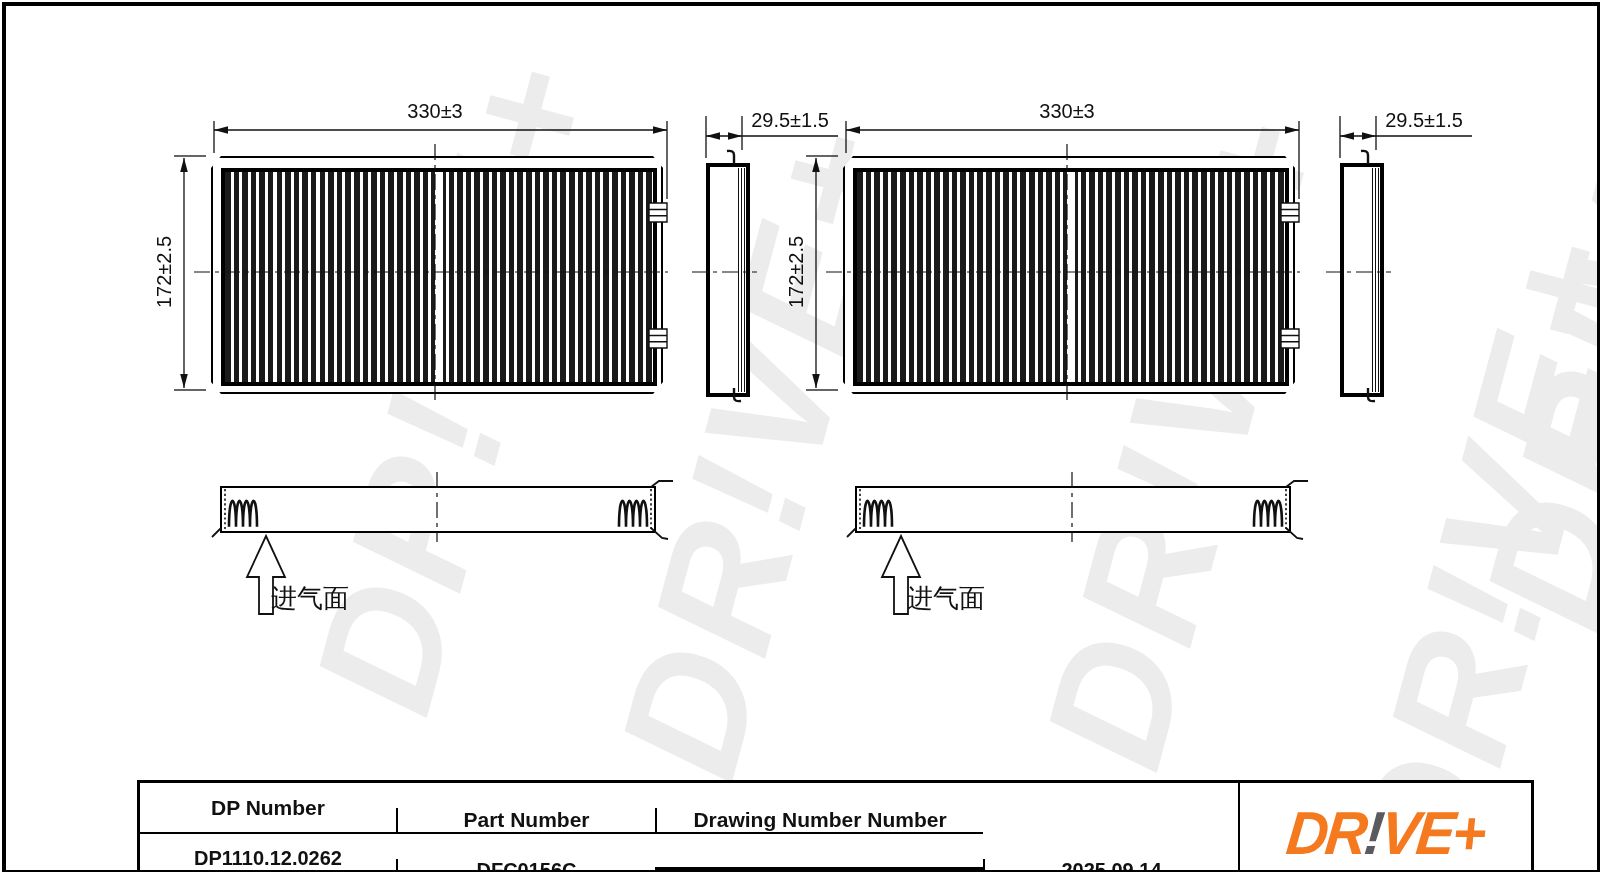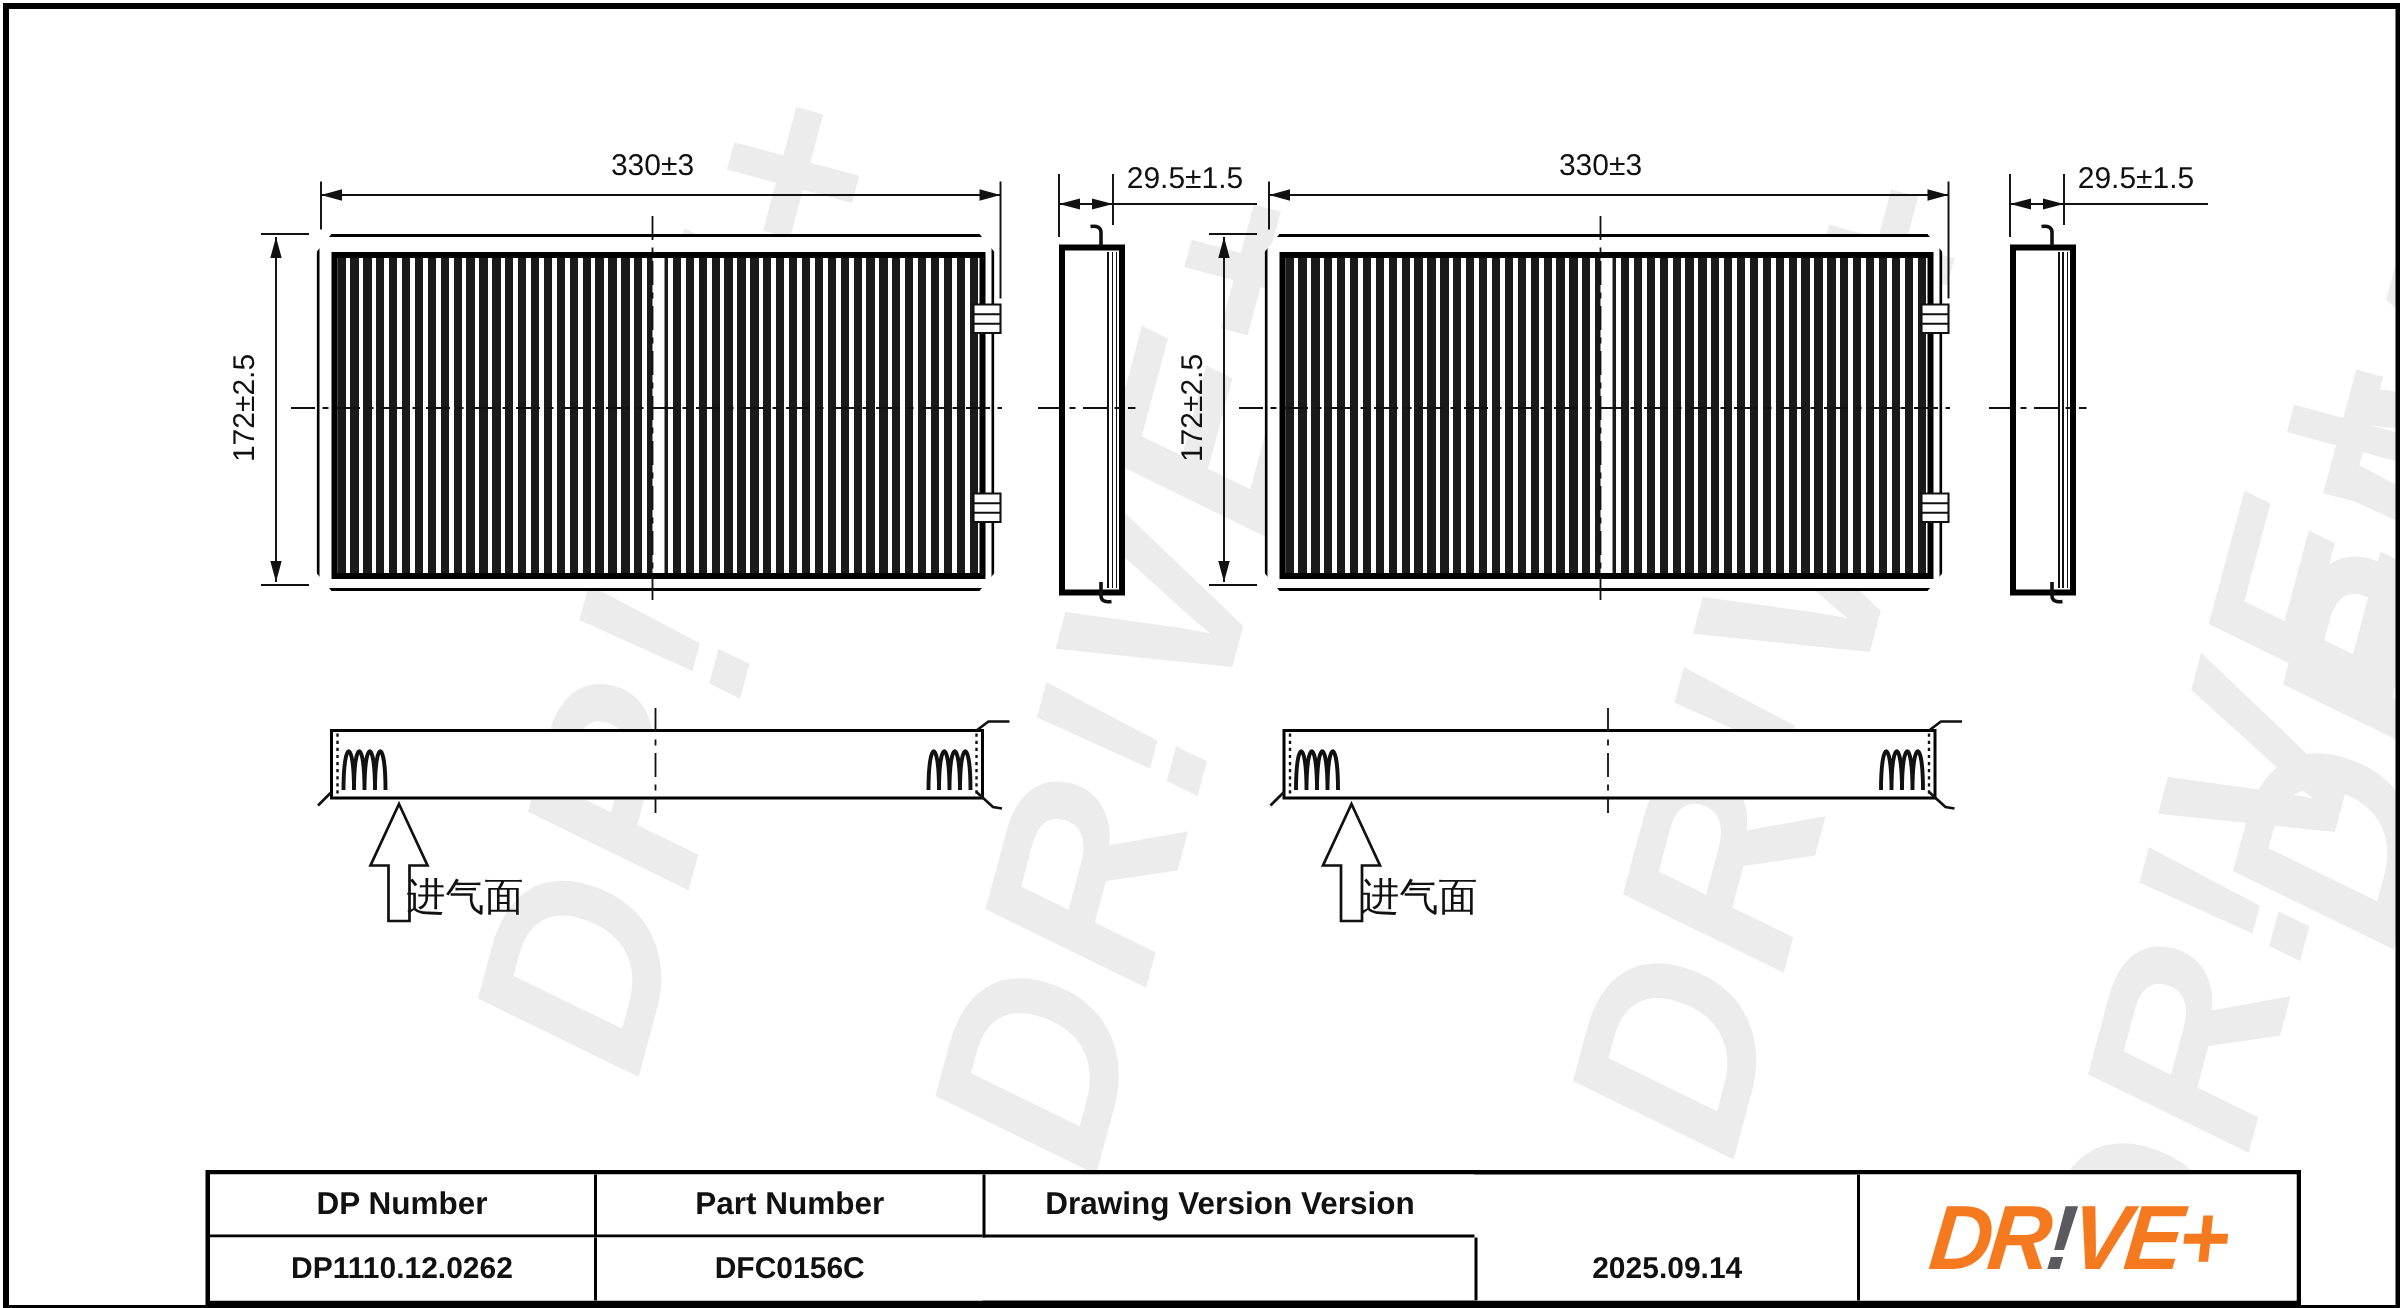--- a/index.html
+++ b/index.html
@@ -36,21 +36,21 @@
   .dimtext.rot{transform:translate(-50%,-50%) rotate(-90deg);}
   .cjk{position:absolute;z-index:3;font-size:26px;font-family:Liberation Serif, serif;
        transform:translate(-50%,-50%);white-space:nowrap;}
 
   
   .titleblock{position:absolute;left:137px;top:780px;width:1397px;height:90px;z-index:4;
       background:#fff;border:3px solid #000;box-sizing:border-box;display:grid;
       grid-template-columns:256px 259px 328px 255px 1fr;grid-template-rows:1fr 1fr;}
   .tb-cell{display:flex;align-items:center;justify-content:center;font-weight:700;
       font-size:21px;box-sizing:border-box;background:#fff;}
-  .tb-cell.bl{border-left:2.5px solid #000;}
+  .tb-cell.bl{border-left:2.5px solid #000;margin-top:25px;}
   .tb-cell.hdr{border-bottom:2.5px solid #000;}
   .tb-val{font-size:20px;text-align:center;}
   .logo-cell{grid-column:5;grid-row:1 / span 2;display:flex;align-items:center;justify-content:center;
       border-left:2.5px solid #000;box-sizing:border-box;background:#fff;}
   .logo{font-style:italic;font-weight:900;font-size:58px;letter-spacing:-3px;
       transform:skewX(-6deg) scaleY(1.05);white-space:nowrap;}
 </style>
 </head>
 <body>
 
@@ -194,21 +194,21 @@
   <div class="dimtext rot" style="left:796px;top:272px">172±2.5</div>
   <div class="dimtext" style="left:790px;top:120px">29.5±1.5</div>
   <div class="dimtext" style="left:1424px;top:120px">29.5±1.5</div>
 
   <div class="cjk" style="left:310px;top:598px">进气面</div>
   <div class="cjk" style="left:946px;top:598px">进气面</div>
 
   <div class="titleblock">
     <div class="tb-cell hdr" style="grid-column:1">DP Number</div>
     <div class="tb-cell hdr bl" style="grid-column:2">Part Number</div>
-    <div class="tb-cell hdr bl" style="grid-column:3">Drawing Version Version</div>
+    <div class="tb-cell hdr bl" style="grid-column:3">Drawing Number Number</div>
     <div class="tb-cell tb-val" style="grid-column:1;grid-row:2">DP1110.12.0262</div>
     <div class="tb-cell tb-val bl" style="grid-column:2;grid-row:2">DFC0156C</div>
     <div class="tb-cell tb-val bl" style="grid-column:4;grid-row:2">2025.09.14</div>
     <div class="logo-cell">
       <div class="logo"><span style="color:#F5791F">DR</span><span style="color:#5B5B5F">!</span><span style="color:#F5791F">VE+</span></div>
     </div>
   </div>
 
   <div class="frame"></div>
 </div>

